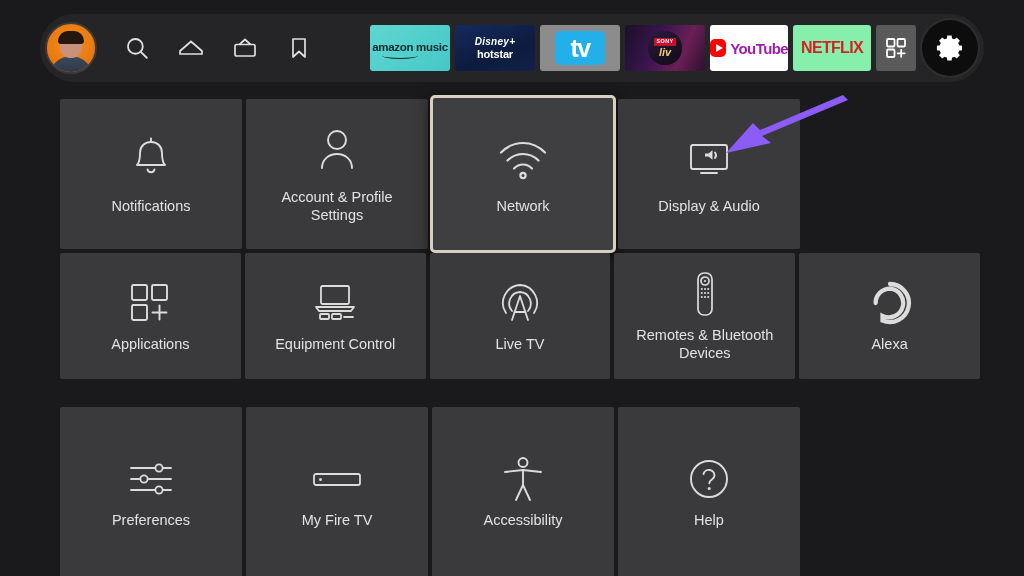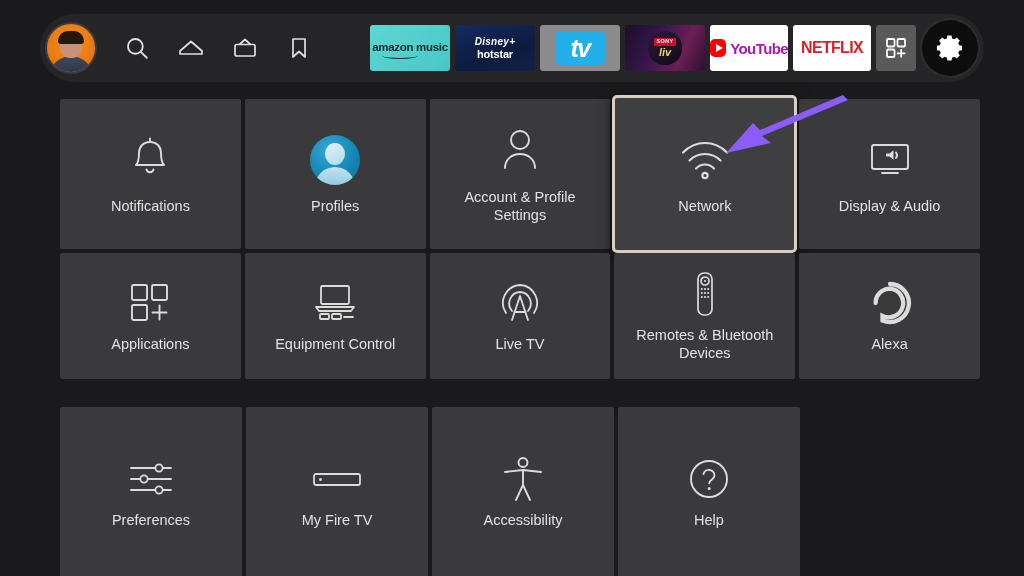--- a/index.html
+++ b/index.html
@@ -51,21 +51,21 @@
     font-family:"Liberation Sans", sans-serif; line-height:1;
   }
   .app-amazonmusic .am-smile {
     position:absolute; left:12px; bottom:12px; width:36px; height:7px;
     border-bottom:1.6px solid #0d2a2a; border-radius:0 0 50% 50%;
   }
   .app-hotstar { width:80px; background:linear-gradient(160deg,#152a5e 0%,#0d1b3e 60%,#14204a 100%);
                  flex-direction:column; gap:1px; }
   .app-hotstar .h1t { color:#fff; font-size:10px; font-style:italic; font-weight:bold; letter-spacing:.3px; }
   .app-hotstar .h2t { color:#fff; font-size:11px; font-weight:bold; letter-spacing:-.2px; }
-  .app-appletv { width:80px; background:#8c8c8c;font-style:italic; }
+  .app-appletv { width:80px; background:#8c8c8c; }
   .app-appletv .tvbox {
     width:50px; height:34px; background:#23b0ea; border-radius:5px;
     display:flex; align-items:center; justify-content:center;
     color:#fff; font-size:25px; font-weight:bold; letter-spacing:-1.5px; line-height:1;
   }
   .app-sonyliv { width:80px; background:linear-gradient(115deg,#1a1025 0%,#3a1550 40%,#6b1f55 70%,#2a1030 100%); }
   .app-sonyliv .slbox {
     width:34px; height:34px; border-radius:16px;
     background:linear-gradient(150deg,#2b1a3a,#120a18); position:relative;
     display:flex; flex-direction:column; align-items:center; justify-content:center; gap:1px;
@@ -76,21 +76,21 @@
   .app-youtube { width:78px; background:#fff; gap:4px; }
   .app-youtube .ytplay {
     width:25px; height:18px; background:#ff0000; border-radius:5px;
     display:flex; align-items:center; justify-content:center;
   }
   .app-youtube .ytplay i {
     width:0; height:0; border-left:7px solid #fff;
     border-top:4.5px solid transparent; border-bottom:4.5px solid transparent; margin-left:2px;
   }
   .app-youtube .yttxt { color:#a21caf; font-size:15px; font-weight:bold; letter-spacing:-.6px; }
-  .app-netflix { width:78px; background:#ffffff; }
+  .app-netflix { width:78px; background:#86efac; }
   .app-netflix .nftxt { color:#d81f26; font-size:16px; font-weight:bold; letter-spacing:-.7px; }
   .app-grid { width:40px; background:#5a5a5a; }
   .gearbtn {
     width:56px; height:56px; border-radius:50%; background:#0d0d0e;
     display:flex; align-items:center; justify-content:center; margin-right:6px; flex:0 0 auto;
     box-shadow:0 0 0 2px #2e2e30;
   }
 
   
   .grid {
@@ -238,29 +238,20 @@
         <span class="ico">
           <svg width="48" height="50" viewBox="0 0 48 50" fill="none" stroke="#dcdcdc" stroke-width="1.9" stroke-linejoin="round">
             <path d="M24 7c-7 0-11 5-11 11 0 9-3 12-3 12h28s-3-3-3-12c0-6-4-11-11-11z"></path>
             <line x1="24" y1="3.5" x2="24" y2="7" stroke-linecap="round"></line>
             <path d="M20.5 34.5a3.6 3.6 0 007 0" stroke-linecap="round"></path>
           </svg>
         </span>
         <span class="lbl">Notifications</span>
       </div>
 
-      <div class="tile">
-        <span class="ico">
-          <span class="profico">
-            <span class="pb"></span>
-              <span class="ph"></span>
-          </span>
-        </span>
-        <span class="lbl">Profiles</span>
-      </div>
 
       <div class="tile">
         <span class="ico">
           <svg width="46" height="50" viewBox="0 0 46 50" fill="none" stroke="#dcdcdc" stroke-width="1.9">
             <circle cx="23" cy="14" r="9"></circle>
             <path d="M8 42c0-8.3 6.7-14 15-14s15 5.7 15 14" stroke-linecap="round"></path>
           </svg>
         </span>
         <span class="lbl">Account &amp; Profile Settings</span>
       </div>

